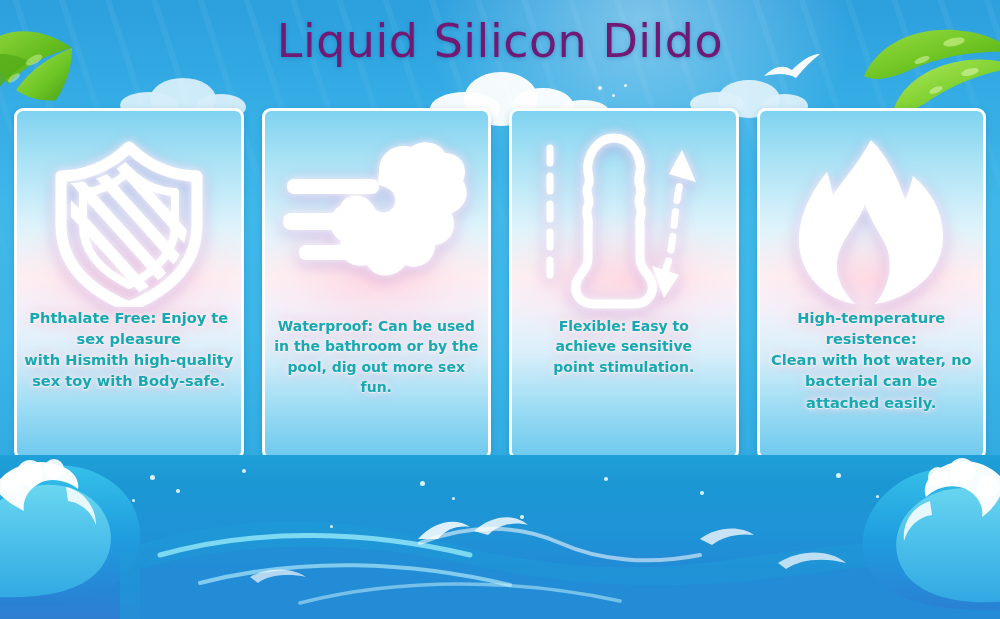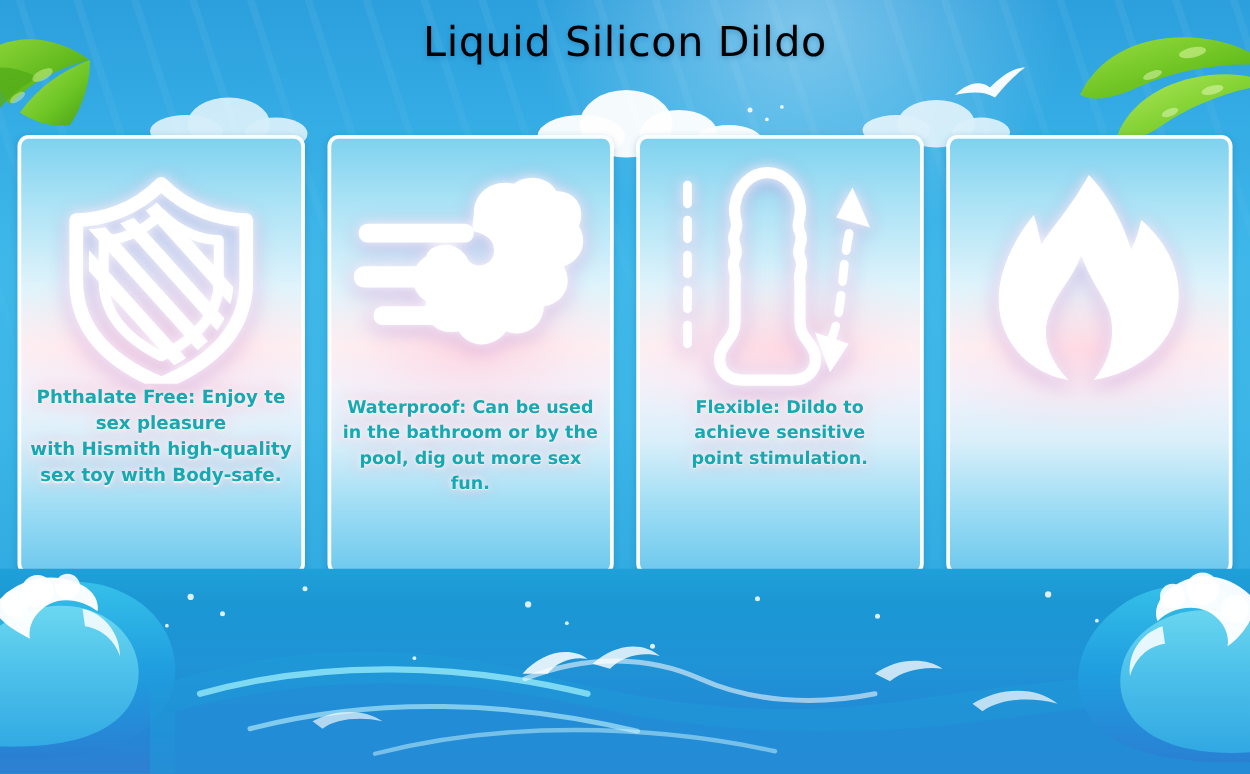--- a/index.html
+++ b/index.html
@@ -65,23 +65,23 @@
   .leaf { position: absolute; }
 
   
   .bird { position: absolute; }
 
   
   .title {
     position: absolute;
     left: 0; top: 14px; width: 1000px;
     text-align: center;
-    font-size: 33px;
+    font-size: 46px;
     letter-spacing: 0.5px;
-    color: #000000;
+    color: #701a75;
     font-weight: 400;
     text-shadow: 0 1px 4px rgba(12,90,150,0.35);
     font-family: "DejaVu Sans", sans-serif;
   }
 
   
   .cards {
     position: absolute;
     left: 14px; top: 108px;
     width: 972px; height: 352px;
@@ -312,21 +312,21 @@
                    C 102 86, 108 82, 104 74
                    C 100 66, 108 62, 104 54
                    C 100 46, 106 42, 104 32
                    C 102 18, 92 6, 78 6 Z" fill="none" stroke="#ffffff" stroke-width="9" stroke-linejoin="round"></path>
 
           <path d="M128 142 C 140 116, 136 78, 146 44" fill="none" stroke="#ffffff" stroke-width="7" stroke-linecap="round" stroke-dasharray="14 11"></path>
           <path d="M146 18 L 160 50 L 133 42 Z" fill="#ffffff"></path>
           <path d="M128 166 L 116 134 L 143 143 Z" fill="#ffffff"></path>
         </svg>
       </div>
-      <div class="card-text">Flexible: Dildo to
+      <div class="card-text">Flexible: Easy to
 achieve sensitive
 point stimulation.</div>
     </div>
 
     <div class="card">
       <div class="card-pinkglow"></div>
       <div class="card-icon">
         <svg class="icon-glow" width="160" height="168" viewBox="0 0 160 168">
           <path d="M80 2
                    C 66 28, 50 44, 42 58
@@ -336,20 +336,24 @@
                    C 48 150, 42 132, 48 114
                    C 54 96, 68 84, 74 66
                    C 80 84, 90 96, 96 110
                    C 102 128, 98 150, 84 166
                    C 120 160, 152 136, 152 98
                    C 152 72, 138 52, 122 38
                    C 120 46, 118 54, 114 62
                    C 108 42, 96 18, 80 2 Z" fill="#ffffff"></path>
         </svg>
       </div>
+      <div class="card-text">High-temperature resistence:
+Clean with hot water, no
+bacterial can be
+attached easily.</div>
     </div>
 
   </div>
 
   <div class="ocean">
     <svg class="wave" style="left:0; top:-12px;" width="1000" height="178" viewBox="0 0 1000 178">
       <defs>
         <linearGradient id="wd" x1="0" y1="0" x2="0" y2="1">
           <stop offset="0%" stop-color="#37c3ea"></stop>
           <stop offset="50%" stop-color="#1f9ee0"></stop>

